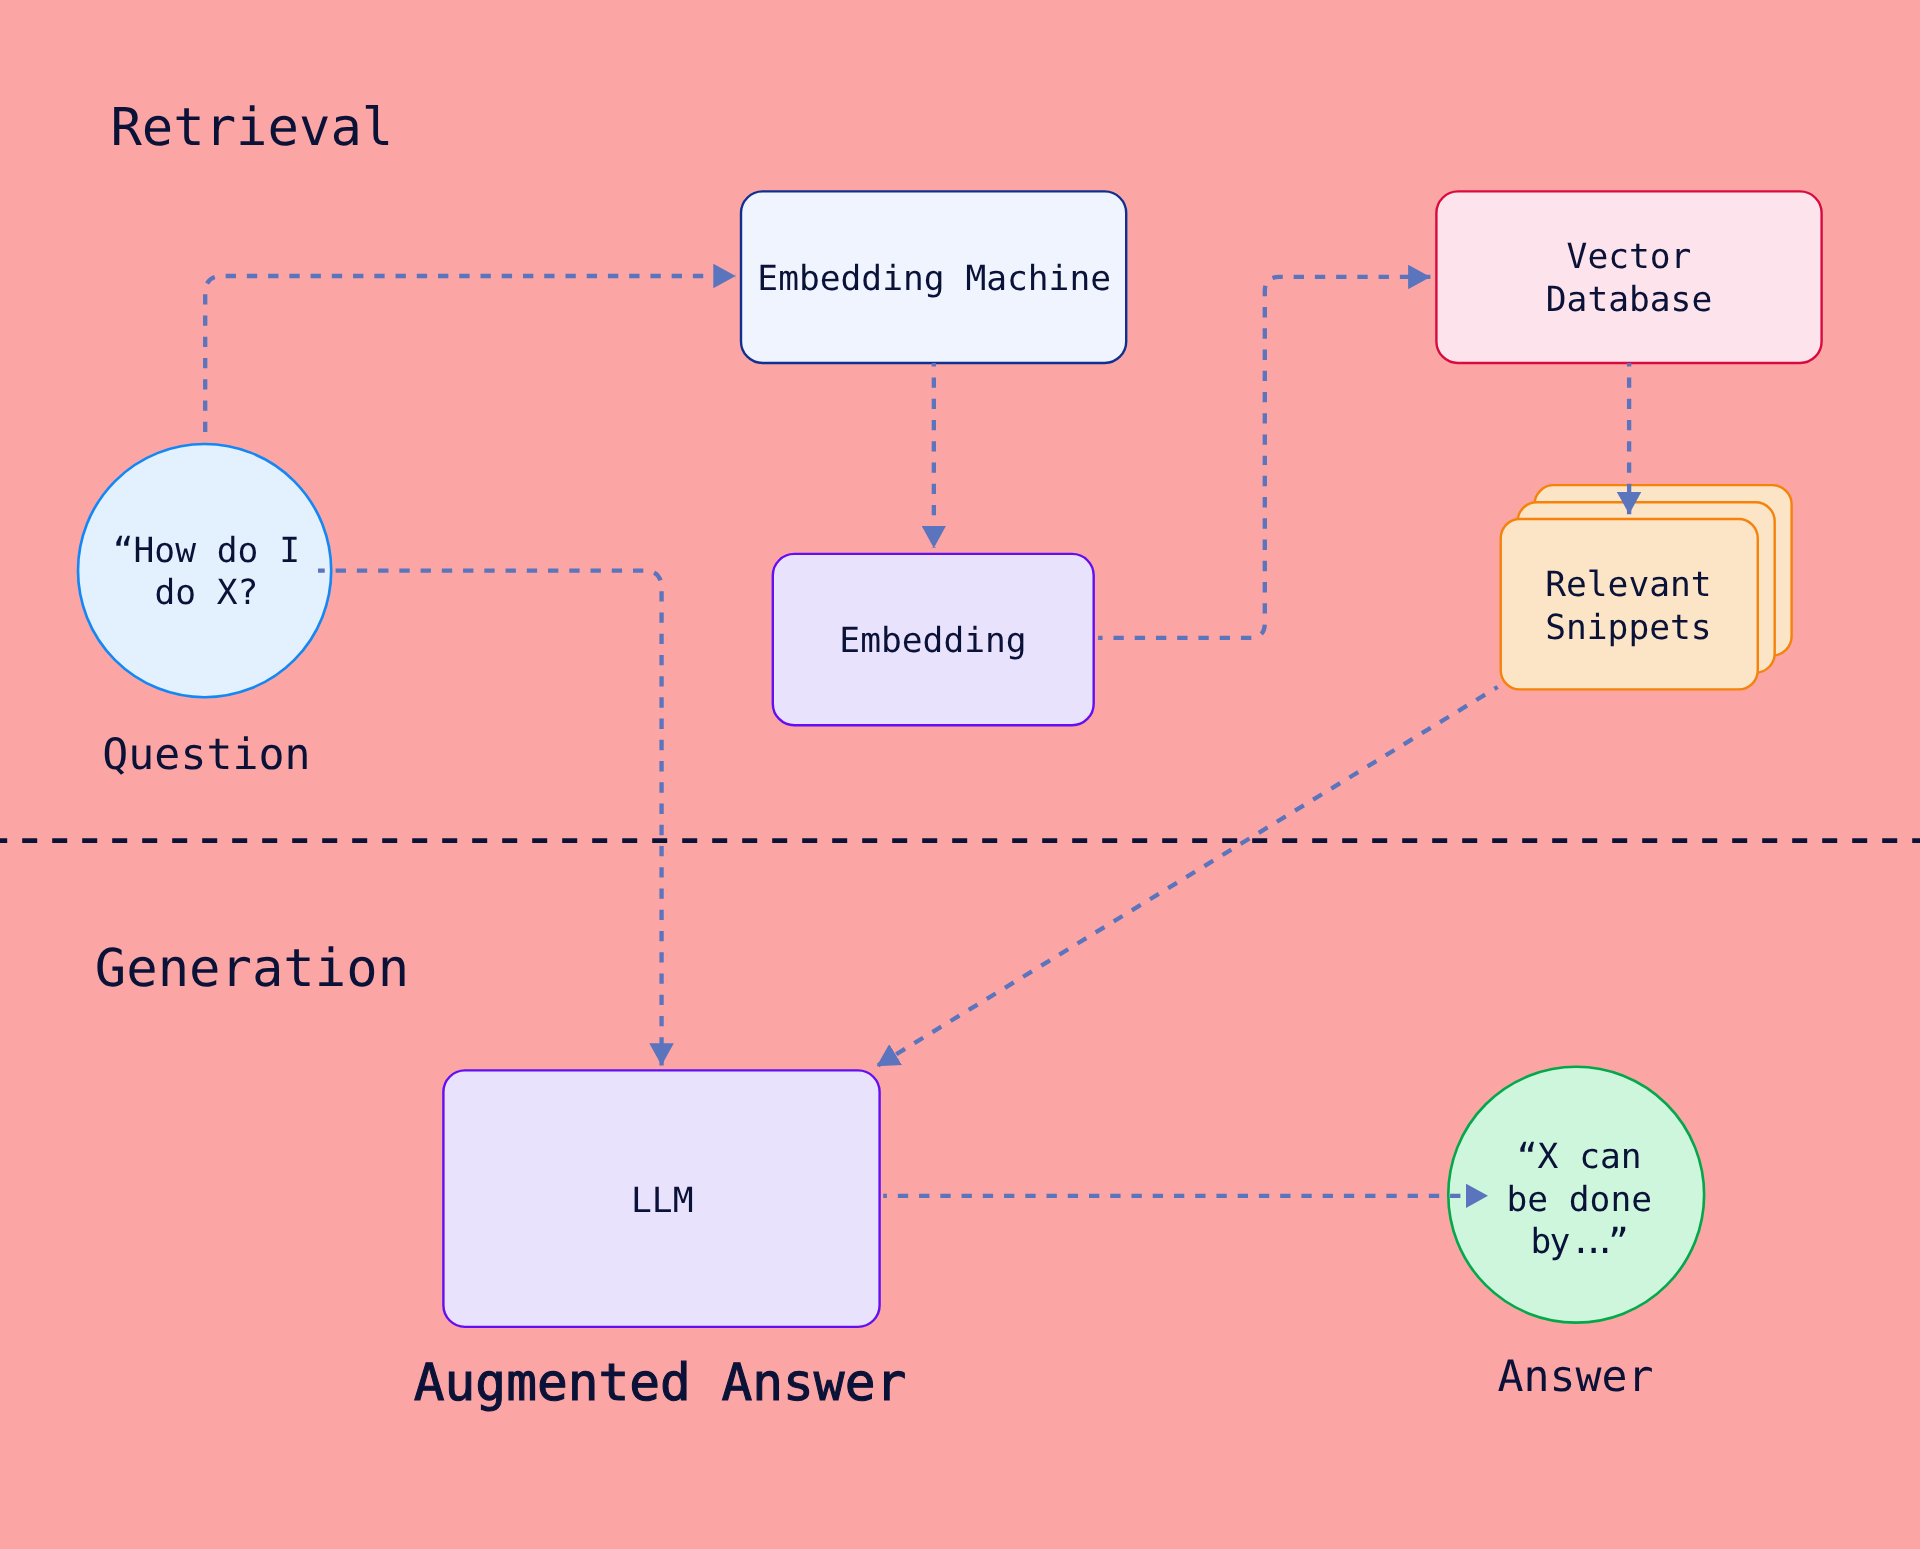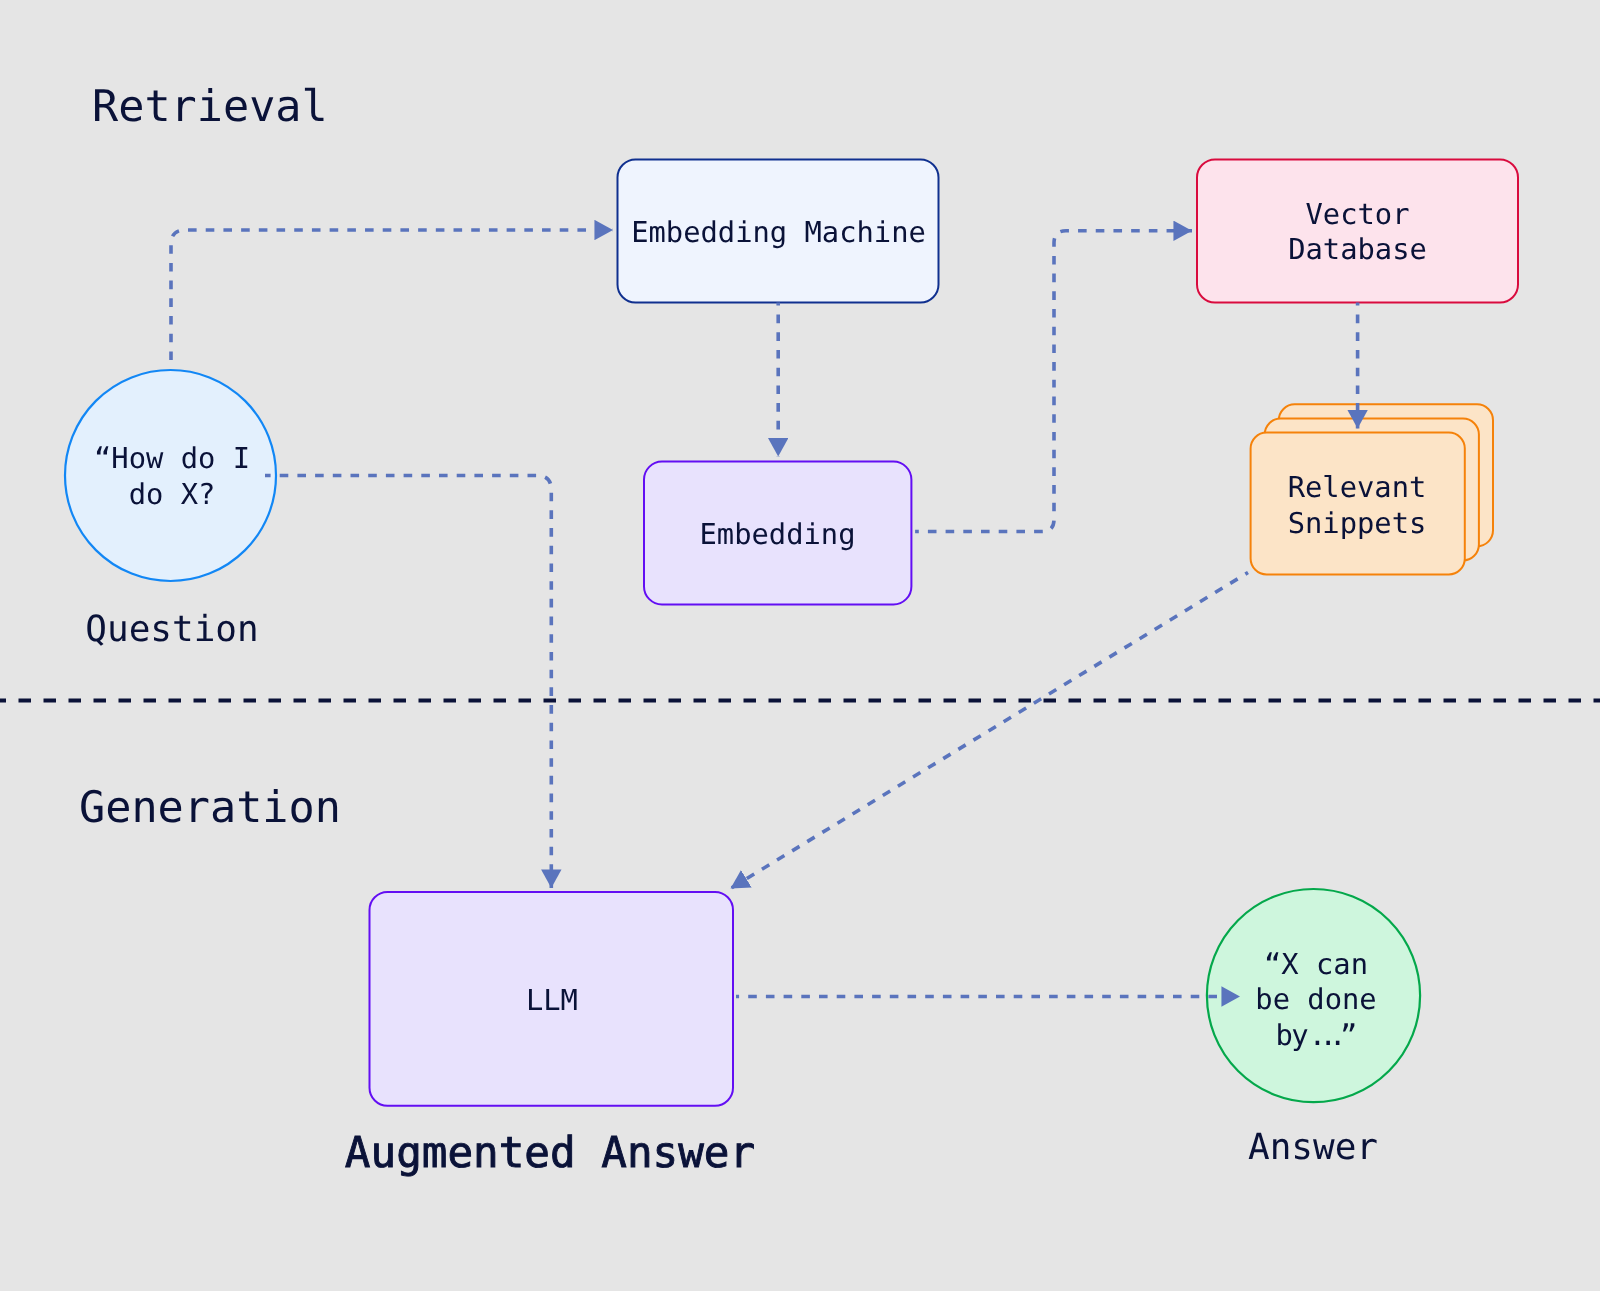--- a/index.html
+++ b/index.html
@@ -1,21 +1,21 @@
 <!DOCTYPE html>
 <html><head>
 <meta charset="utf-8">
 <title>RAG Diagram</title>
 <style>
   html,body{margin:0;padding:0;background:#ffffff;
        -webkit-font-smoothing:antialiased;
        text-rendering:geometricPrecision;}
   body{width:1600px;height:1291px;overflow:hidden;
        font-family:"DejaVu Sans Mono", monospace;}
-  #canvas{position:relative;width:1600px;height:1291px;background:#e5e5e5;}
+  #canvas{position:relative;width:1600px;height:1291px;background:#fca5a5;}
   svg#diagram{position:absolute;left:0;top:0;width:1600px;height:1291px;display:block;}
   .node-text{font-family:"DejaVu Sans Mono", monospace;font-size:28.8px;fill:#0a1238;
              text-anchor:middle;}
   .section-title{font-family:"DejaVu Sans Mono", monospace;font-size:43.5px;fill:#0a1238;
              text-anchor:start;}
   .caption{font-family:"DejaVu Sans Mono", monospace;font-size:36px;fill:#0a1238;
              text-anchor:middle;}
   .caption-bold{font-family:"DejaVu Sans Mono", monospace;font-size:42.6px;fill:#0a1238;
              text-anchor:middle;stroke:#0a1238;stroke-width:0.9px;paint-order:stroke fill;}
   .edge{fill:none;stroke:#5a74bd;stroke-width:3.6;stroke-dasharray:8.6 9.1;stroke-dashoffset:5.5;}

